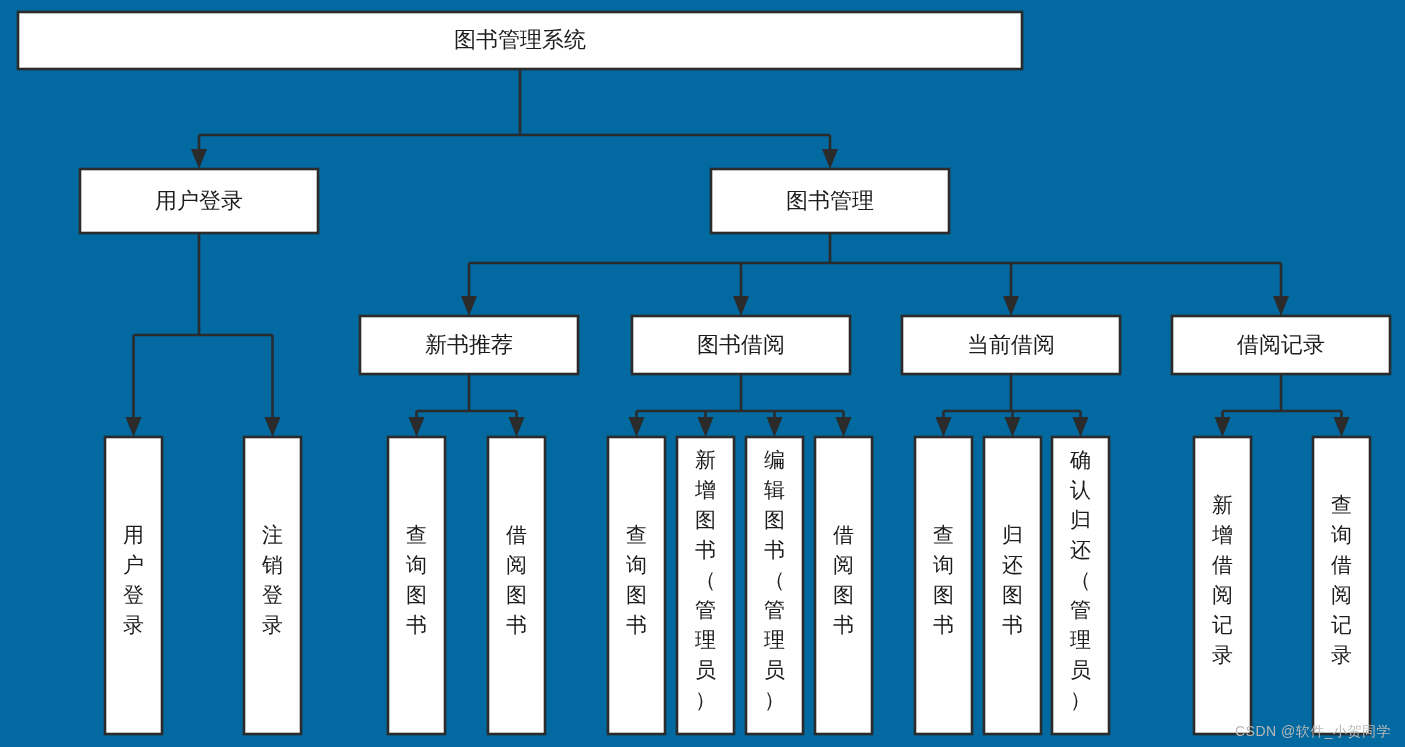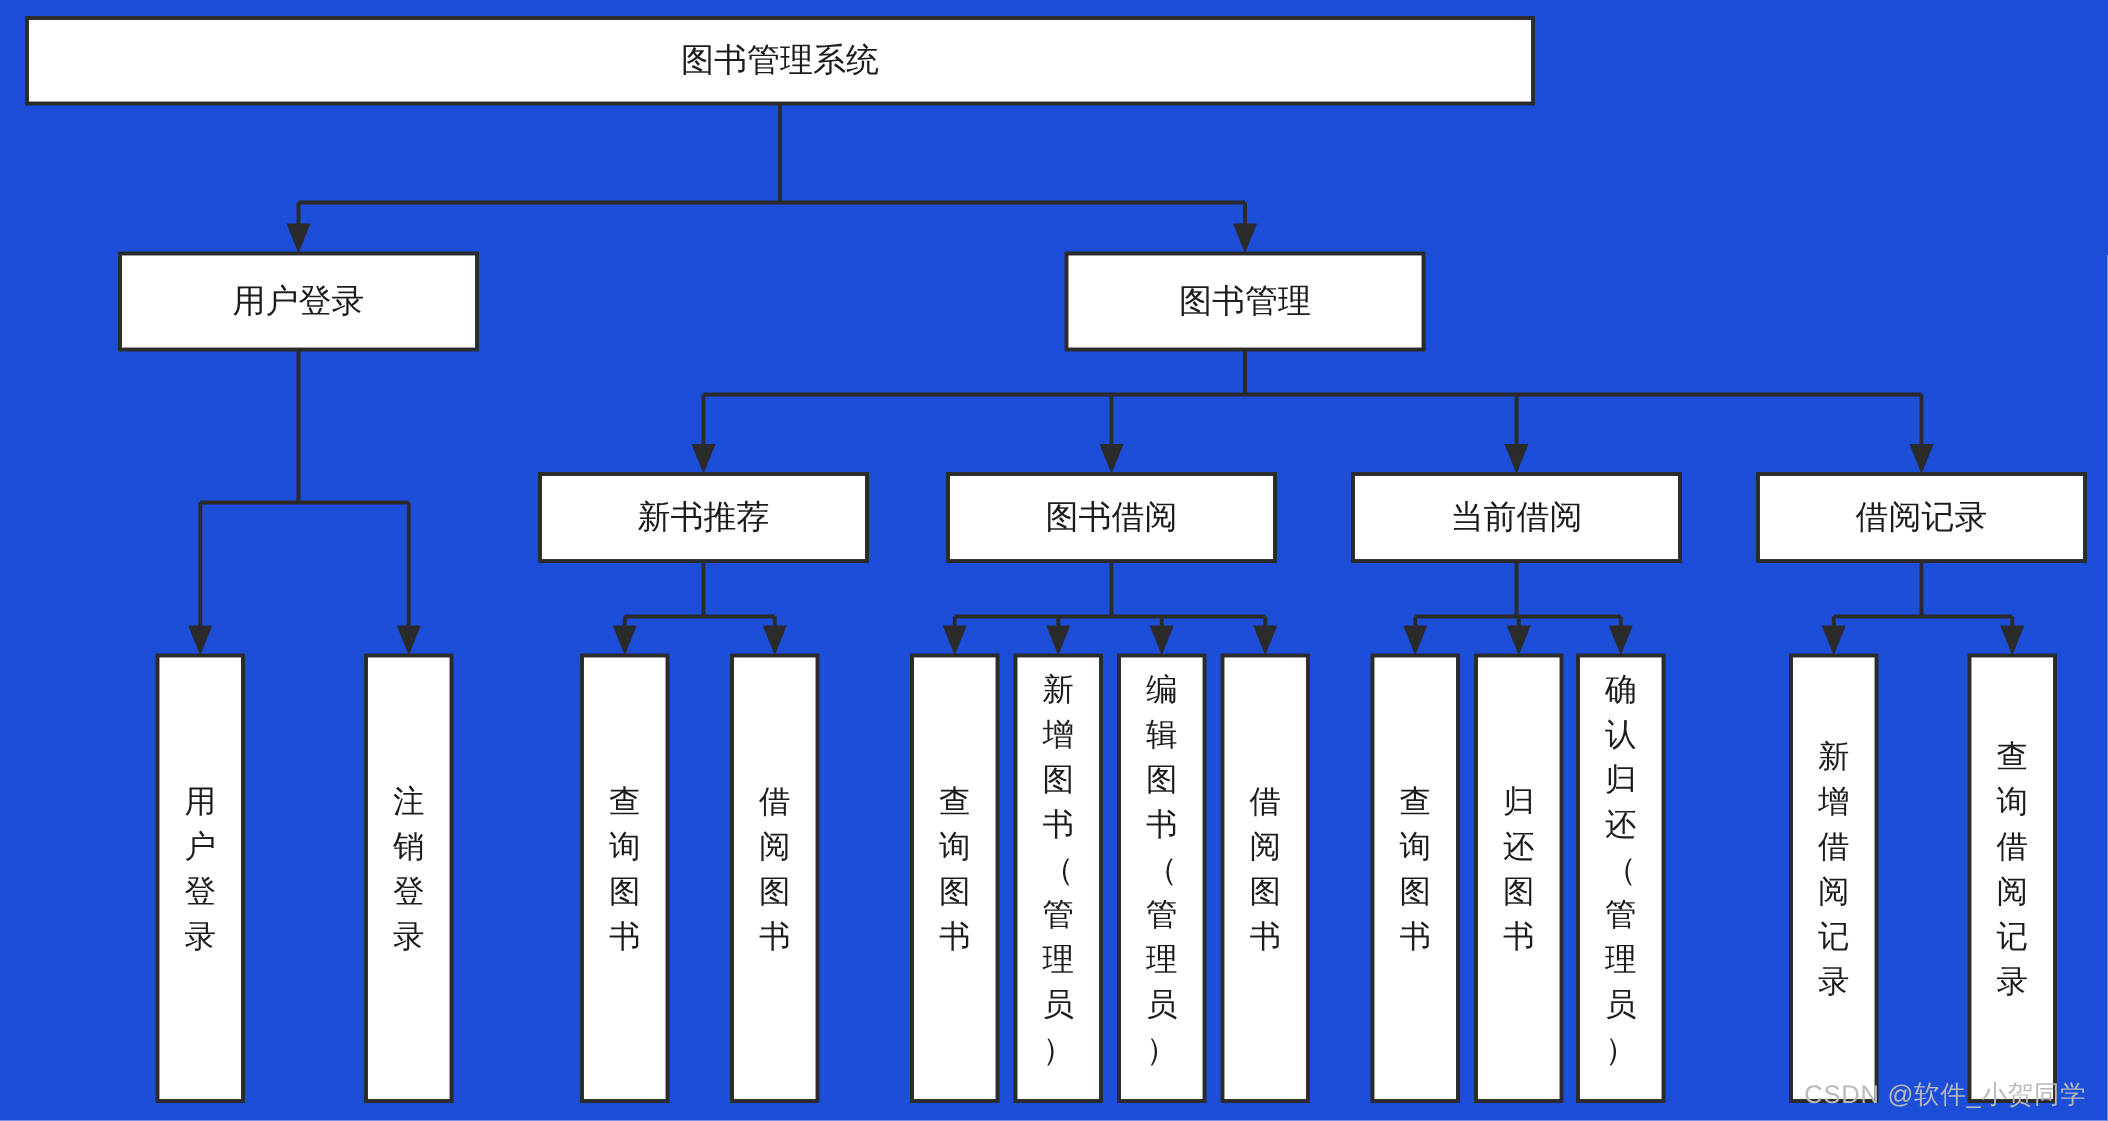--- a/index.html
+++ b/index.html
@@ -11,21 +11,21 @@
   body {
     width: 1405px;
     height: 747px;
     font-family: "Liberation Sans", "DejaVu Sans", sans-serif;
     overflow: hidden;
   }
   #diagram-root {
     position: relative;
     width: 1405px;
     height: 747px;
-    background: #1d4ed8;
+    background: #0369a1;
   }
   svg#flow-svg {
     position: absolute;
     left: 0;
     top: 0;
     width: 1405px;
     height: 747px;
     display: block;
   }
   .node-box {
@@ -54,21 +54,21 @@
     fill: #1c1c1c;
     font-family: "Liberation Sans", "DejaVu Sans", sans-serif;
     font-size: 21px;
     text-anchor: middle;
   }
   .watermark-text {
     position: absolute;
     right: 14px;
     bottom: 6px;
     font-family: "Liberation Sans", "DejaVu Sans", sans-serif;
-    font-size: 17px;
+    font-size: 14px;
     color: #b9b9b9;
     letter-spacing: 0.5px;
     white-space: nowrap;
     user-select: none;
   }
 </style>
 </head>
 <body>
 
 <div id="diagram-root">

